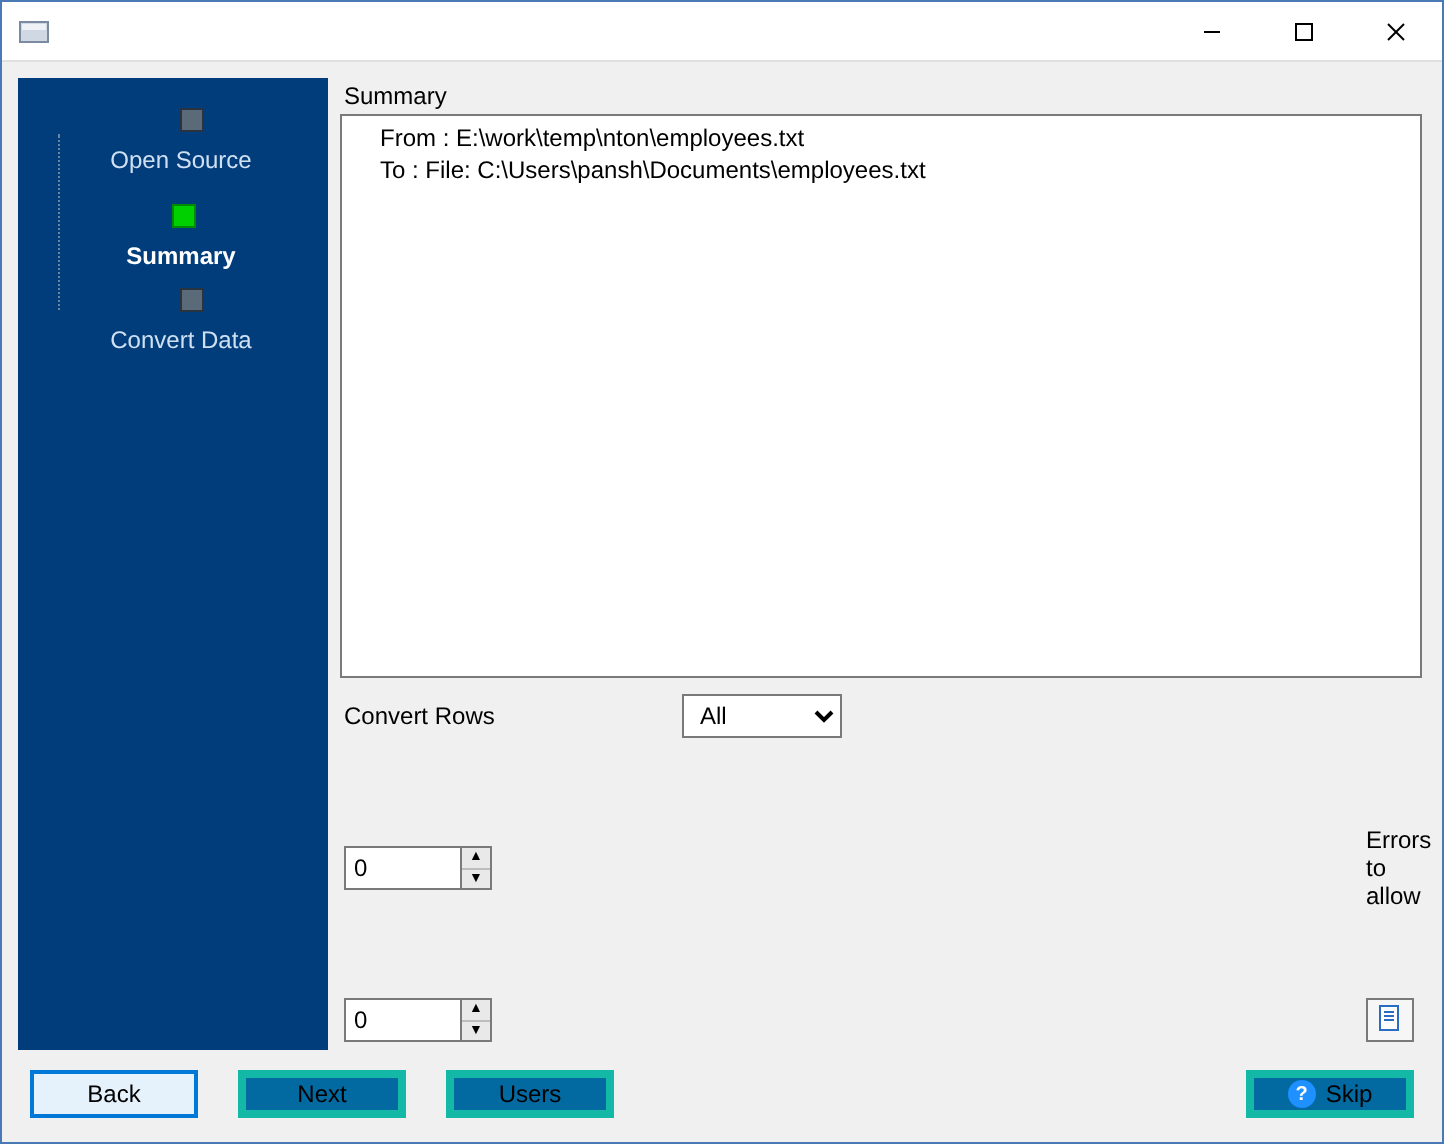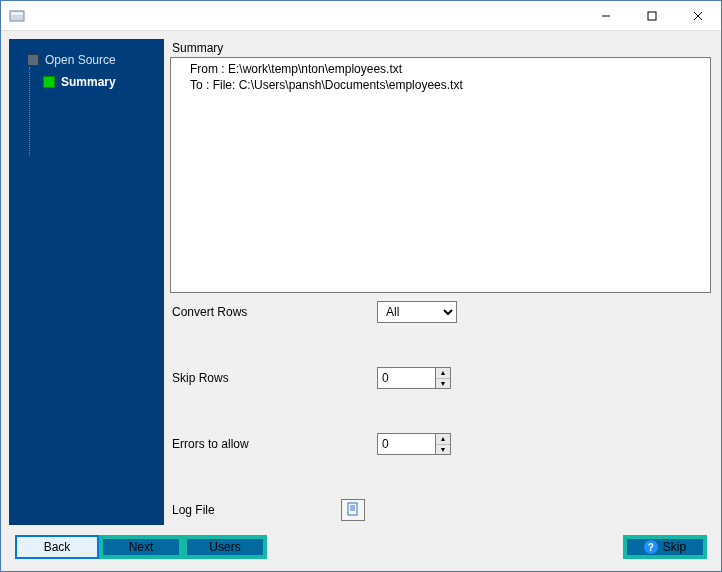--- a/index.html
+++ b/index.html
@@ -52,20 +52,21 @@
     position: relative;
   }
   .step {
     display: flex;
     align-items: center;
     gap: 6px;
     padding: 4px 0 4px 8px;
     color: #cfe0f3;
     font-size: 12px;
     position: relative;
+    flex-direction: column;
   }
   .step .sqwrap {
     width: 22px; height: 14px;
     display: inline-flex;
     align-items:center;
     justify-content:flex-end;
   }
   .step .sq {
     width: 12px; height: 12px;
     background: #5a6a78;
@@ -116,21 +117,21 @@
   }
   .options label { color: #000; }
   select, input[type=text] {
     font: inherit;
     height: 22px;
     border: 1px solid #7a7a7a;
     background: #fff;
     padding: 1px 4px;
   }
   select { width: 80px; }
-  .spinrow { display:flex; align-items:center;margin-left:36px; }
+  .spinrow { display:flex; align-items:center; }
   .spin {
     display: inline-flex;
     align-items: stretch;
     height: 22px;
   }
   .spin input {
     width: 58px;
     border-right: none;
     height: 22px;
   }
@@ -148,20 +149,21 @@
   .spinbtns button:first-child { border-bottom: 1px solid #bdbdbd; }
   .logrow input { width: 100%; }
   .browse-btn {
     width: 24px; height: 22px;
     border: 1px solid #7a7a7a;
     background: #f6f6f6;
     display:flex; align-items:center; justify-content:center;
   }
   .footer {
     display: flex;
+    gap: 20px;
     padding: 10px 6px 4px 6px;
     align-items: flex-end;
   }
   .footer .spacer { flex: 1; }
   .btn {
     min-width: 84px;
     height: 24px;
     border: 4px solid #14b8a6;
     background: #0369a1;
     font: inherit;
@@ -232,37 +234,42 @@
             </span>
           <span>Open Source</span>
         </div>
         <div class="step active">
           <span class="indent"></span>
           <span class="sqwrap" style="width:14px">
               <span class="sq"></span>
             </span>
           <span>Summary</span>
         </div>
+        <div class="step">
+          <span class="sqwrap">
+              <span class="sq"></span>
+            </span>
+          <span>Convert Data</span>
+        </div>
       </div>
 
       <div class="content">
         <div class="section-label">Summary</div>
         <div class="summary-box"><span>From : E:\work\temp\nton\employees.txt</span>
 <span>To : File: C:\Users\pansh\Documents\employees.txt</span></div>
 
         <div class="options">
           <label>Convert Rows</label>
           <div class="spinrow">
             <select>
               <option>All</option>
             </select>
           </div>
           <span></span>
 
-          <label>Skip Rows</label>
           <div class="spinrow">
             <span class="spin">
               <input type="text" value="0" style="">
               <span class="spinbtns">
                 <button>▲</button>
                 <button>▼</button>
               </span>
             </span>
           </div>
           <span></span>
@@ -272,21 +279,20 @@
             <span class="spin">
               <input type="text" value="0" style="">
               <span class="spinbtns">
                 <button>▲</button>
                 <button>▼</button>
               </span>
             </span>
           </div>
           <span></span>
 
-          <label>Log File</label>
           <button class="browse-btn">
             <span>
               <svg width="14" height="14" viewBox="0 0 14 14">
                   <rect x="2" y="1" width="9" height="12" fill="#fff" stroke="#2a6bc4"></rect>
                   <line x1="4" y1="4" x2="9" y2="4" stroke="#2a6bc4"></line>
                   <line x1="4" y1="6" x2="9" y2="6" stroke="#2a6bc4"></line>
                   <line x1="4" y1="8" x2="9" y2="8" stroke="#2a6bc4"></line>
                 </svg>
             </span>
           </button>

